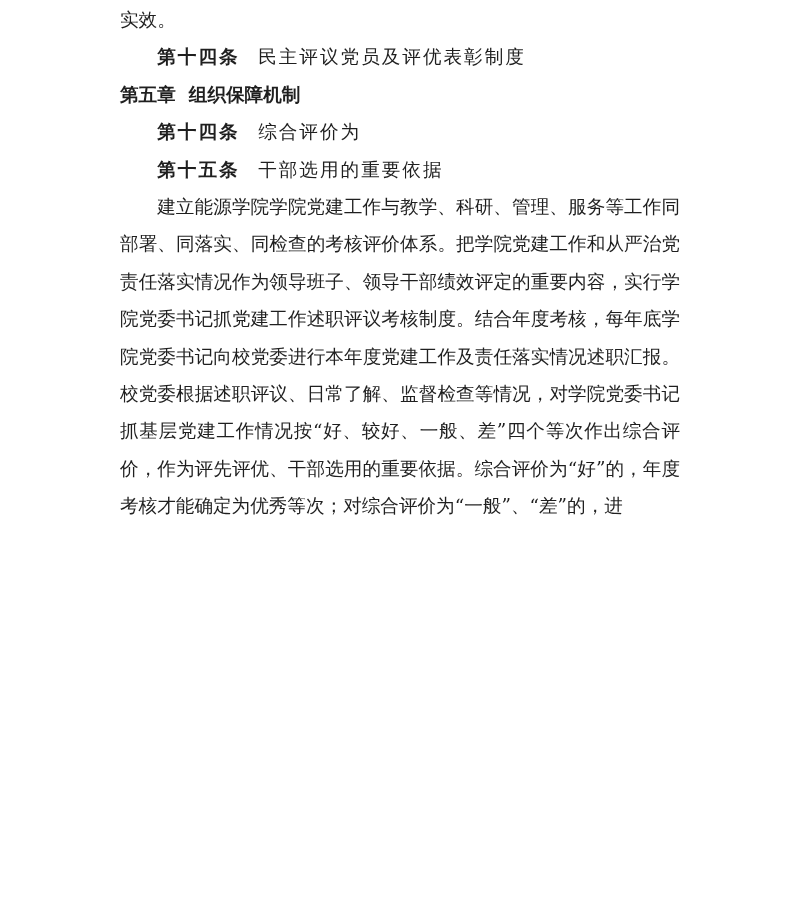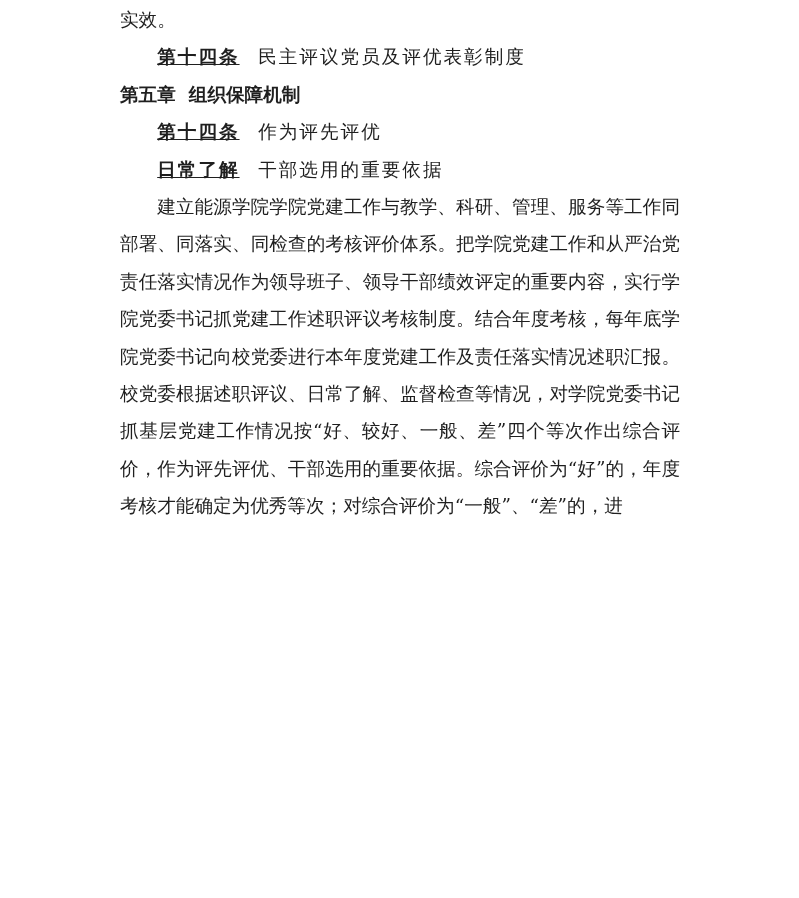--- a/index.html
+++ b/index.html
@@ -37,38 +37,37 @@
     text-indent: 0;
     font-weight: bold;
   }
   .para.chapter .num {
     margin-right: 0.7em;
   }
   .para.article .num {
     font-weight: bold;
     letter-spacing: 2px;
     margin-right: 1em;
-    text-decoration: underline;
   }
   .para.article .title {
     letter-spacing: 2px;
   }
 </style>
 </head>
 <body>
 
 <div class="page">
 
   <p class="para continuation">实效。</p>
 
   <p class="para article"><span class="num">第十四条</span><span class="title">民主评议党员及评优表彰制度</span></p>
 
 
   <p class="para chapter"><span class="num">第五章</span><span class="title">组织保障机制</span></p>
 
-  <p class="para article"><span class="num">第十四条</span><span class="title">作为评先评优</span></p>
+  <p class="para article"><span class="num">第十四条</span><span class="title">综合评价为</span></p>
 
 
-  <p class="para article"><span class="num">日常了解</span><span class="title">干部选用的重要依据</span></p>
+  <p class="para article"><span class="num">第十五条</span><span class="title">干部选用的重要依据</span></p>
 
   <p class="para body">建立能源学院学院党建工作与教学、科研、管理、服务等工作同部署、同落实、同检查的考核评价体系。把学院党建工作和从严治党责任落实情况作为领导班子、领导干部绩效评定的重要内容，实行学院党委书记抓党建工作述职评议考核制度。结合年度考核，每年底学院党委书记向校党委进行本年度党建工作及责任落实情况述职汇报。校党委根据述职评议、日常了解、监督检查等情况，对学院党委书记抓基层党建工作情况按“好、较好、一般、差”四个等次作出综合评价，作为评先评优、干部选用的重要依据。综合评价为“好”的，年度考核才能确定为优秀等次；对综合评价为“一般”、“差”的，进</p>
 
 </div>
 
 </body></html>

